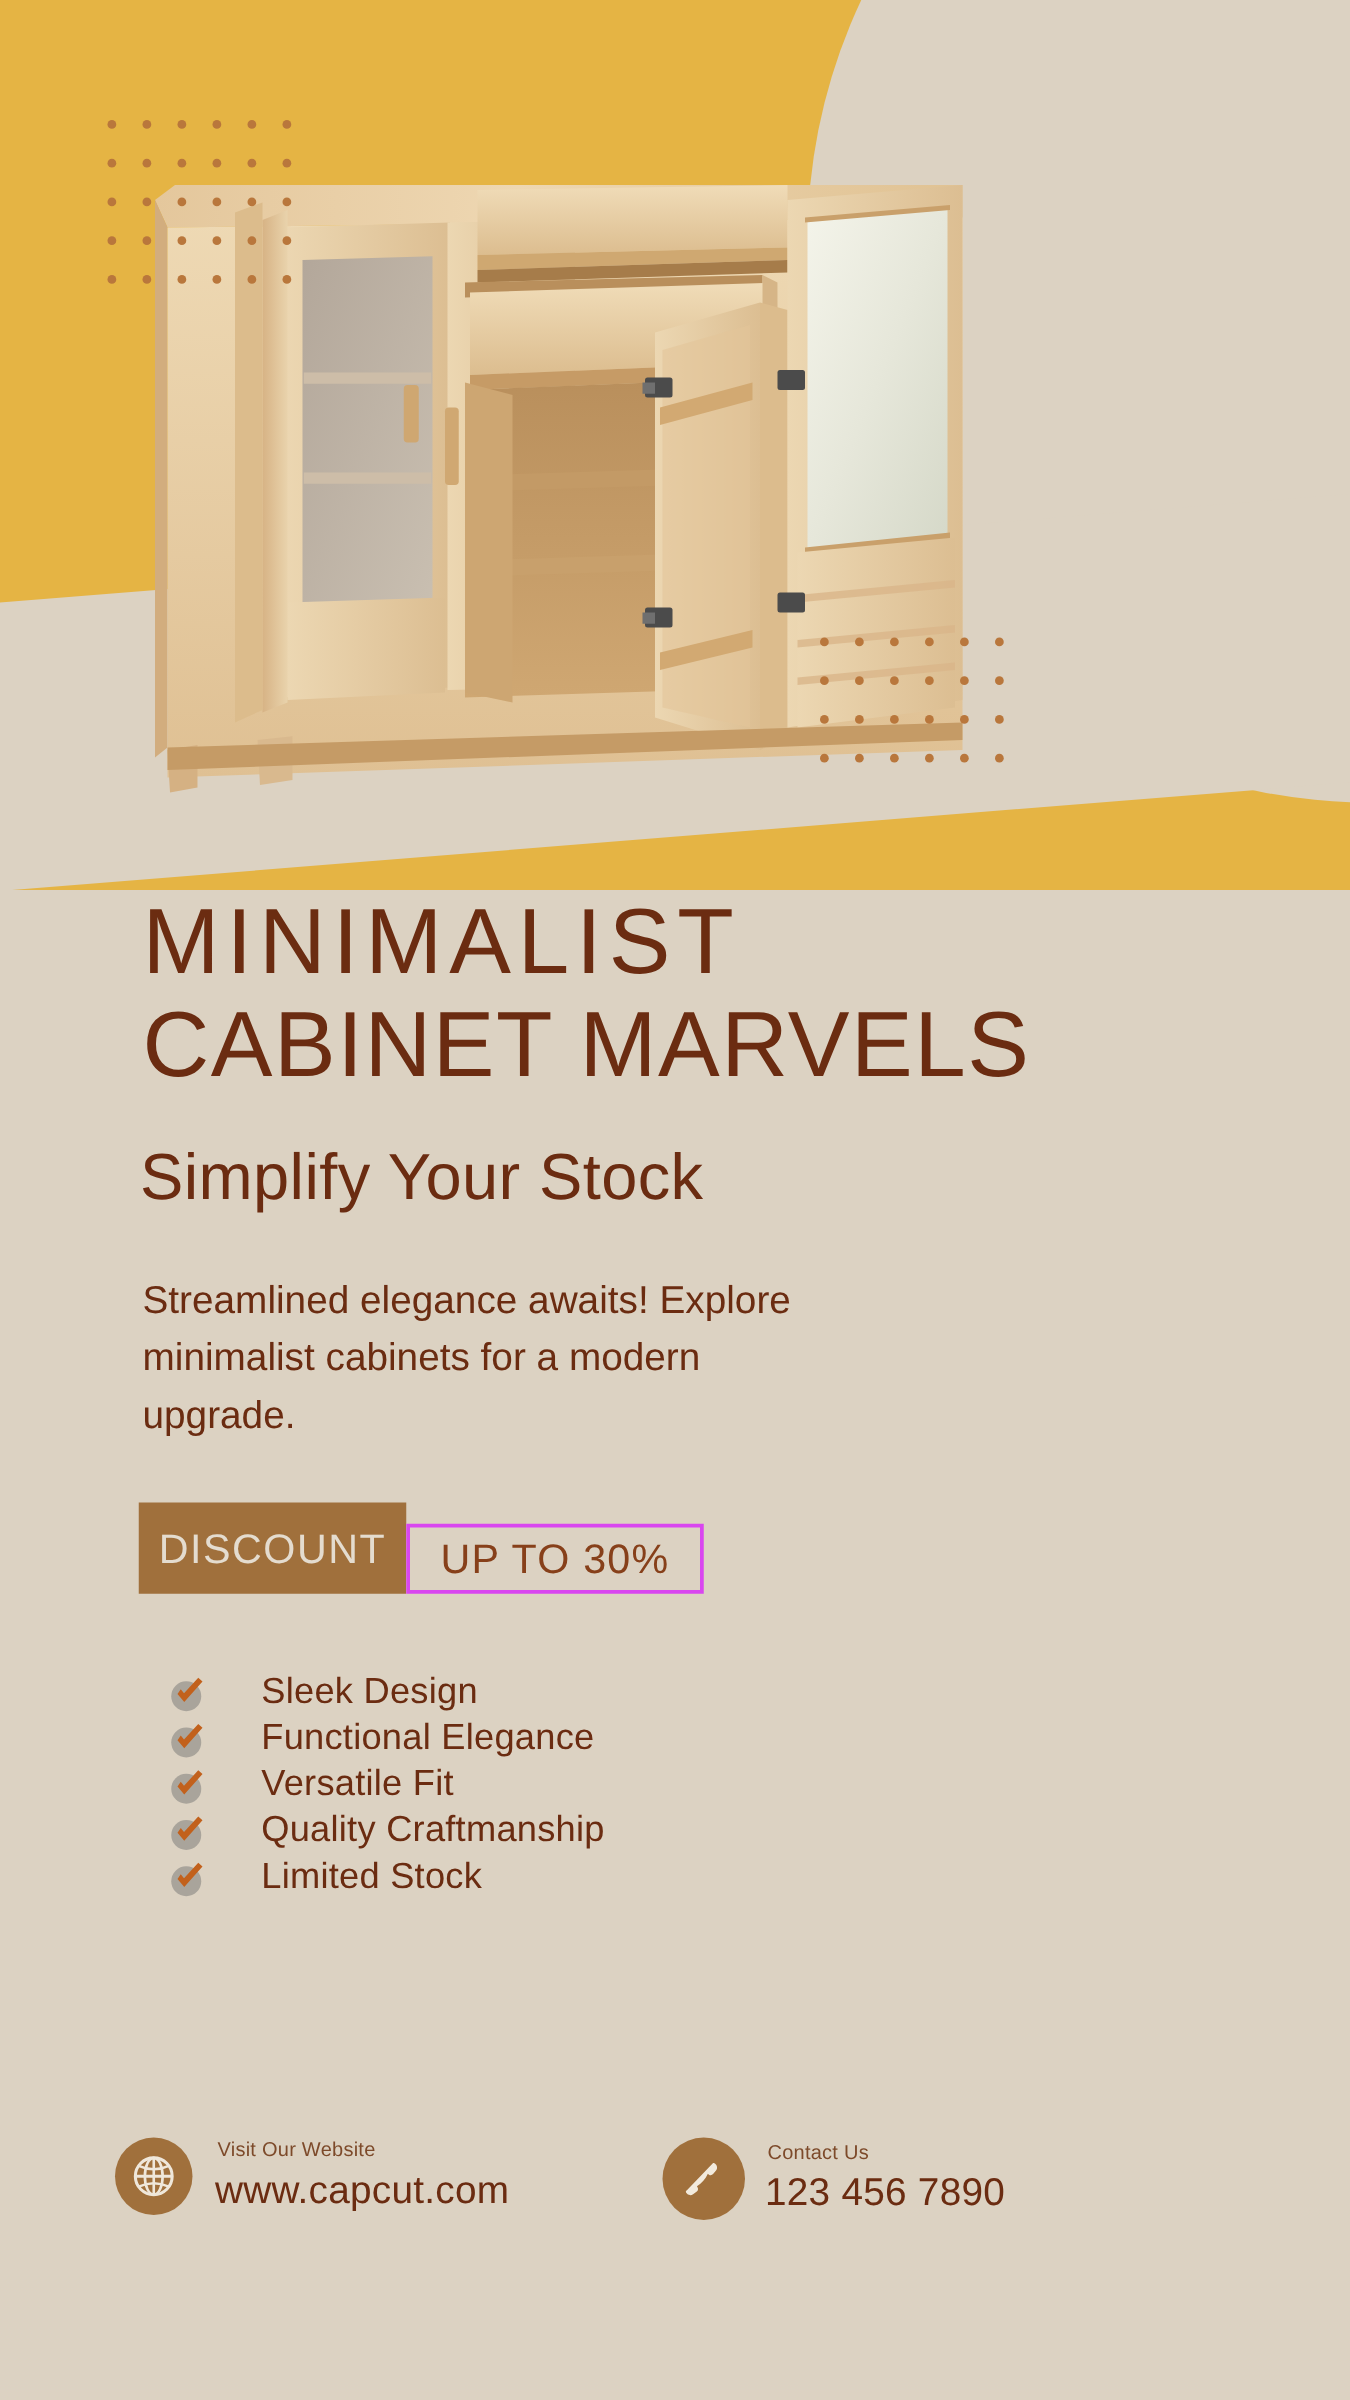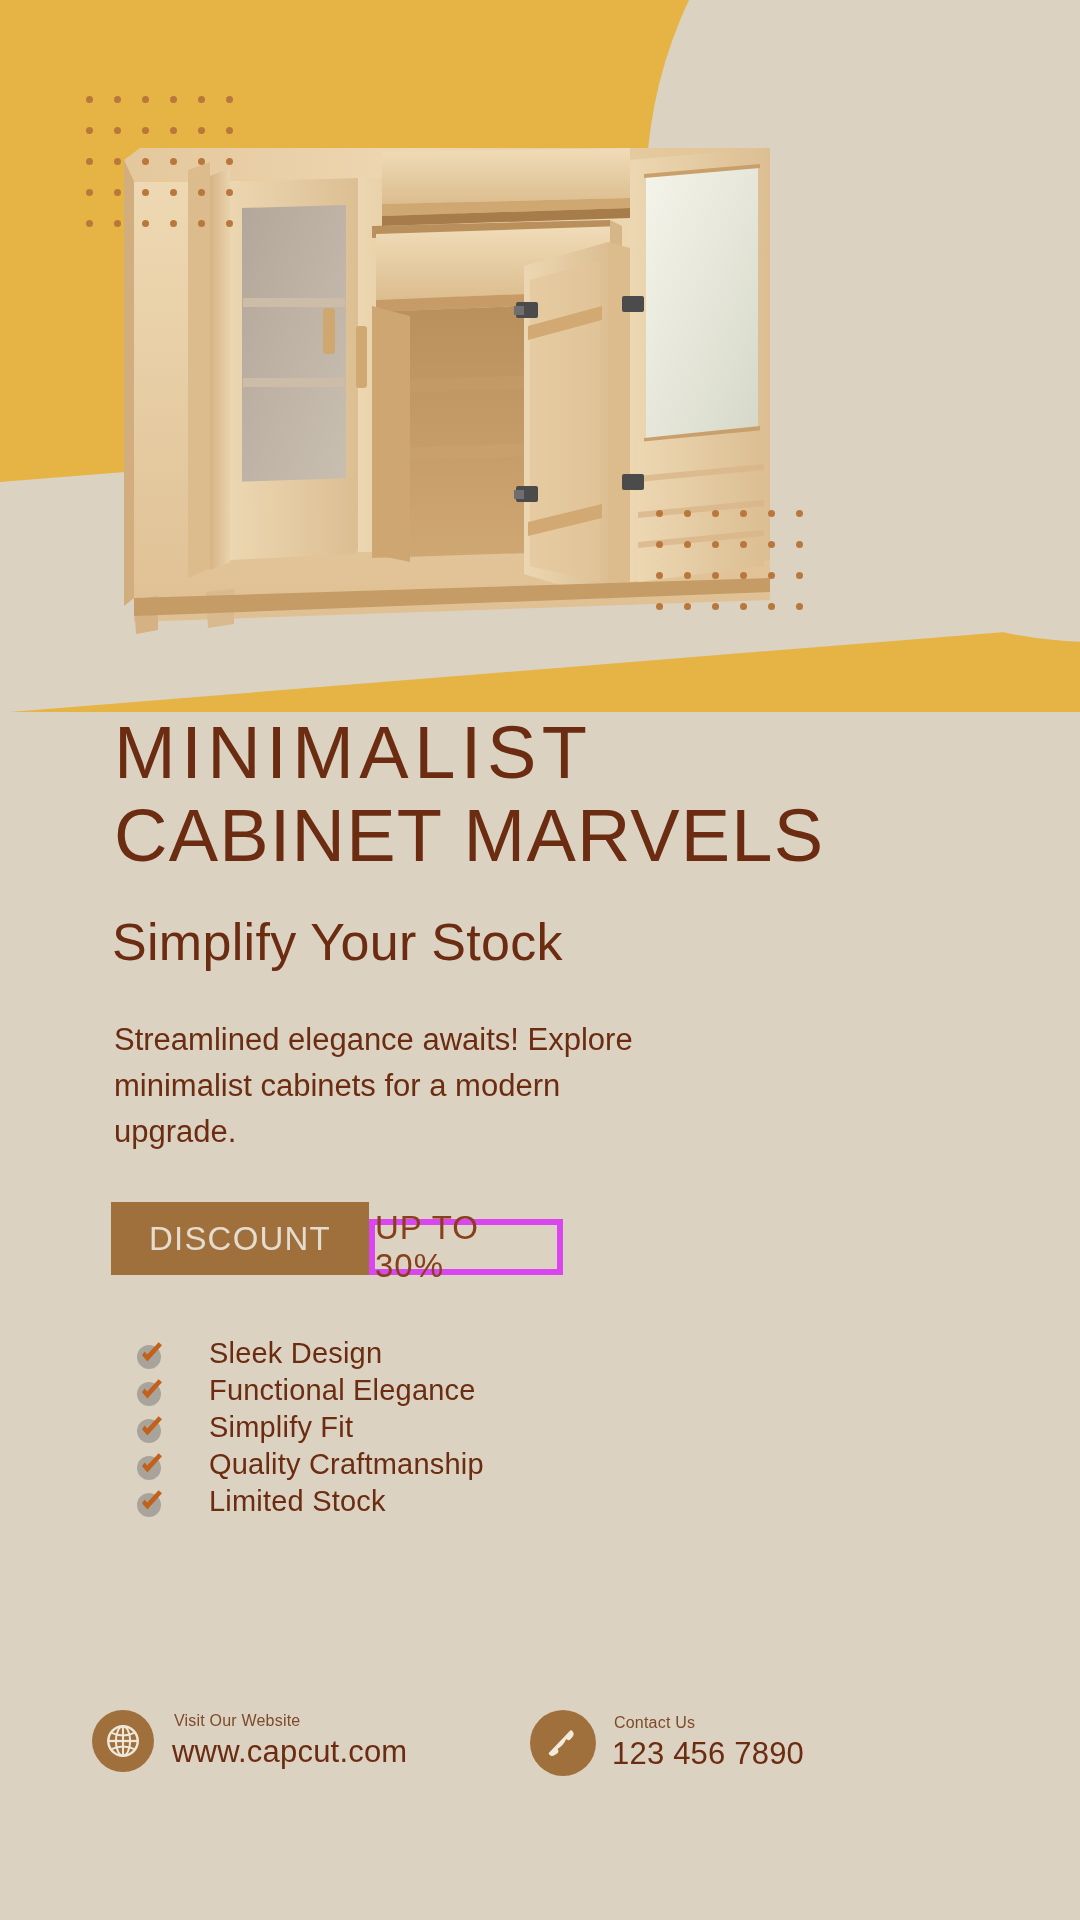--- a/index.html
+++ b/index.html
@@ -138,28 +138,28 @@
     align-items: stretch;
     width: 452px;
     height: 73px;
   }
   .badge-left {
     background: #A0703C;
     color: #E4DCCF;
     display: flex;
     align-items: center;
     justify-content: center;
-    padding: 0 38px;
+    padding: 0 16px;
     font-size: 33px;
     font-weight: 400;
     letter-spacing: 1.2px;
   }
   .badge-right {
     flex: 1;
-    border: 6px solid #d946ef;
+    border: 3px solid #d946ef;
     background: #DCD2C2;
     color: #87401A;
     display: flex;
     align-items: center;
     justify-content: center;
     font-size: 33px;
     font-weight: 400;
     letter-spacing: 1px;
     margin-top: 17px;
   }
@@ -467,21 +467,21 @@
         </span>
         <span class="feature-label">Functional Elegance</span>
       </li>
       <li>
         <span class="tick">
           <span class="ring"></span>
           <svg viewBox="0 0 28 28">
               <path d="M5 15.2 L10.4 21.6 L25 5.2 L21.6 2.2 L10.2 14.6 L7.6 11.4 Z" fill="#C2611C"></path>
             </svg>
         </span>
-        <span class="feature-label">Simplify Fit</span>
+        <span class="feature-label">Versatile Fit</span>
       </li>
       <li>
         <span class="tick">
           <span class="ring"></span>
           <svg viewBox="0 0 28 28">
               <path d="M5 15.2 L10.4 21.6 L25 5.2 L21.6 2.2 L10.2 14.6 L7.6 11.4 Z" fill="#C2611C"></path>
             </svg>
         </span>
         <span class="feature-label">Quality Craftmanship</span>
       </li>

